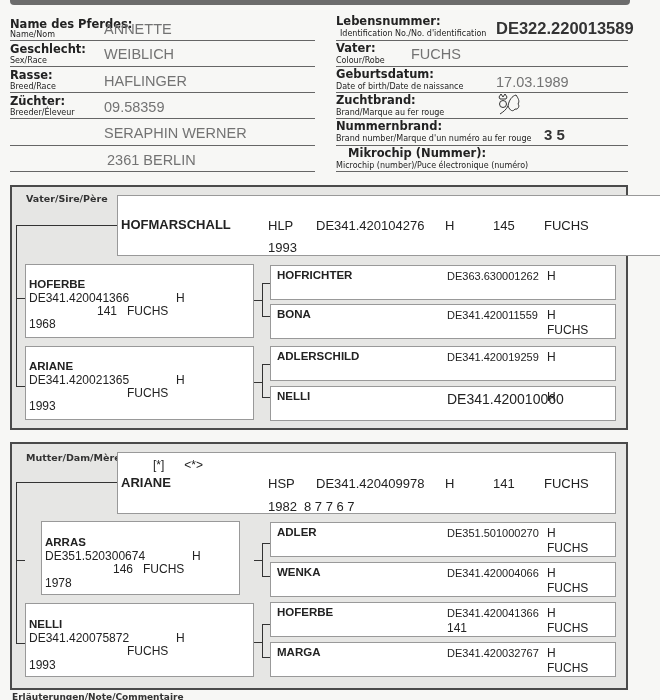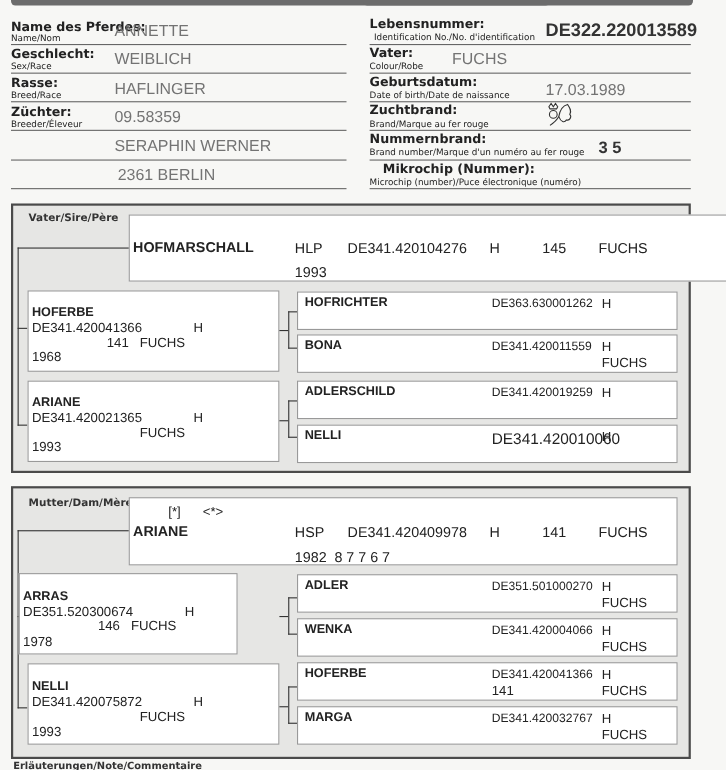--- a/index.html
+++ b/index.html
@@ -175,21 +175,21 @@
   <span class="abs t13" style="left:375px;top:23px">141</span>
   <span class="abs t13" style="left:426px;top:23px">FUCHS</span>
   <span class="abs t13" style="left:150px;top:46px">1982</span>
   <span class="abs t13" style="left:186px;top:46px">8 7 7 6 7</span>
 </div>
 <div class="ln" style="left:16px;top:482px;width:101px;height:1px"></div>
 <div class="ln" style="left:16px;top:482px;width:1px;height:162px"></div>
 <div class="ln" style="left:16px;top:560px;width:9px;height:1px"></div>
 <div class="ln" style="left:16px;top:643px;width:9px;height:1px"></div>
 
-<div class="box" style="left:17px;top:521px;width:199px;height:74px">
+<div class="box" style="left:41px;top:521px;width:199px;height:74px">
   <span class="abs bold t11" style="left:3px;top:14px">ARRAS</span>
   <span class="abs t12" style="left:3px;top:27px">DE351.520300674</span>
   <span class="abs t12" style="left:150px;top:27px">H</span>
   <span class="abs t12" style="left:71px;top:40px">146</span>
   <span class="abs t12" style="left:101px;top:40px">FUCHS</span>
   <span class="abs t12" style="left:3px;top:54px">1978</span>
 </div>
 <div class="box" style="left:25px;top:603px;width:229px;height:74px">
   <span class="abs bold t11" style="left:3px;top:14px">NELLI</span>
   <span class="abs t12" style="left:3px;top:27px">DE341.420075872</span>

